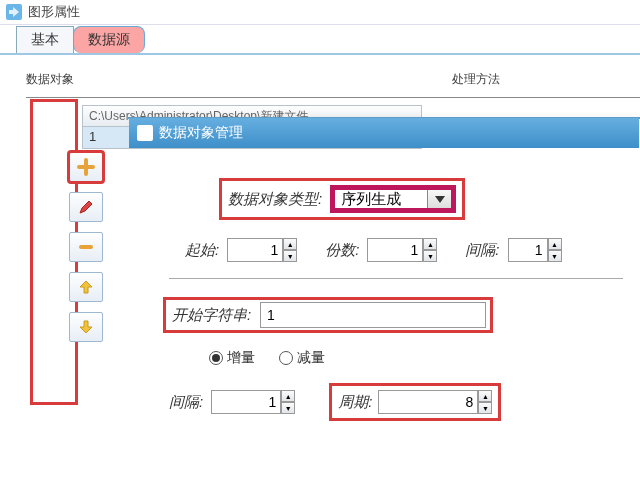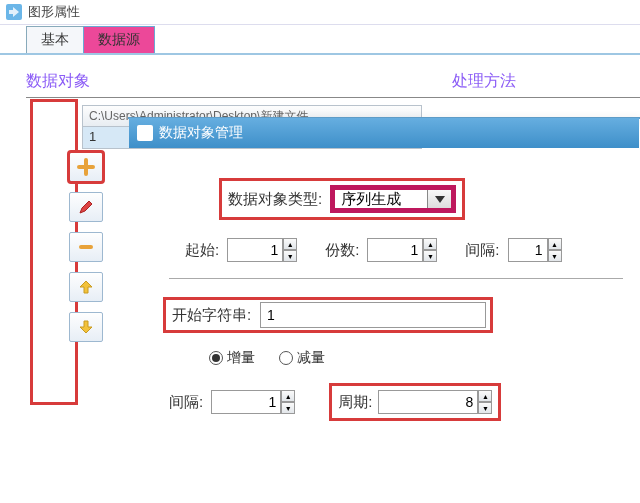--- a/index.html
+++ b/index.html
@@ -3,48 +3,48 @@
 <meta charset="utf-8">
 <style>
   * { box-sizing: border-box; font-family: "Microsoft YaHei", sans-serif; }
   body { margin: 0; width: 640px; height: 503px; background: #fff; overflow: hidden; font-size: 14px; color: #333; }
   
   .titlebar { height: 14px; background: #fff; border-bottom: 1px solid #dde; display: flex; align-items: center; padding: 12px 6px; }
   .app-icon { width: 16px; height: 16px; background: #6bb6e8; border-radius: 2px; margin-right: 6px; position: relative; }
   .app-icon::after { content: ""; position: absolute; inset: 3px; background: #fff; clip-path: polygon(0 30%, 40% 30%, 40% 0, 100% 50%, 40% 100%, 40% 70%, 0 70%); opacity: .8; }
   .title-text { color: #444; font-size: 13px; }
   
-  .tabstrip { height: 28px; display: flex; align-items: flex-end; padding-left: 26px; background: #fff; }
+  .tabstrip { height: 28px; display: flex; align-items: flex-end; padding-left: 16px; background: #fff; }
   .tab { padding: 4px 14px; border: 1px solid #8ab; border-bottom: none; font-size: 14px; color: #333; background: #f5f7fa; margin-right: -1px; cursor: pointer; }
-  .tab.active { background: #ec4899; border-color: #6aa9d4; }
+  .tab.active { background: #fca5a5; border-color: #6aa9d4; border-radius: 8px; }
   .tab-underline { height: 2px; background: #9ec7e3; }
   
   .main { position: relative; padding: 16px 0 0 26px; }
-  .grouplabel { font-size: 16px; color: #8b5cf6; margin-bottom: 4px; }
+  .grouplabel { font-size: 12px; color: #404040; margin-bottom: 4px; }
   .group-data { position: absolute; left: 26px; top: 16px; }
   .group-method { position: absolute; left: 452px; top: 16px; }
   .group-line { position: absolute; top: 42px; left: 26px; right: 0; height: 1px; background: #888; }
   
   .sidebar { position: absolute; left: 36px; top: 50px; width: 40px; display: flex; flex-direction: column; gap: 10px; }
   .sidebtn { width: 34px; height: 30px; border: 1px solid #9db8d0; background: linear-gradient(#fefefe,#e7eef6); border-radius: 2px; display: flex; align-items: center; justify-content: center; cursor: pointer; }
   .sidebtn.hl { outline: 3px solid #d73b3b; outline-offset: -1px; }
   .sidebar-wrap { position: absolute; left: 30px; top: 44px; width: 48px; height: 306px; border: 3px solid #d73b3b; padding-top: 4px; }
   
   .listarea { position: absolute; left: 82px; top: 50px; width: 340px; }
   .list-header { height: 22px; background: linear-gradient(#fdfdfd,#e8edf2); border: 1px solid #b8c2cc; font-size: 12px; color: #666; padding: 2px 6px; white-space: nowrap; overflow: hidden; }
   .list-row { height: 22px; border: 1px solid #b8c2cc; border-top: none; background: #d6e8f6; font-size: 13px; padding: 2px 6px; }
   
   
   .dialog { position: absolute; left: 128px; top: 62px; right: 0; bottom: 0; background: #f5f7fa; border: 1px solid #5e9cc7; box-shadow: 2px 2px 8px rgba(0,0,0,.2); }
   .dlg-title { height: 30px; background: linear-gradient(#66aee0,#3e8fc9); color: #fff; display: flex; align-items: center; padding: 12px 8px; font-size: 14px; }
   .dlg-title .app-icon { background: #fff; }
   .dlg-body { padding: 30px 16px 10px 40px; position: relative; }
   
   .row { display: flex; align-items: center; margin-bottom: 16px; gap: 8px; }
-  .lbl { font-size: 15px; color: #333; }
+  .lbl { font-size: 15px; color: #333; font-style: italic; }
   
   .hl-red { border: 3px solid #d73b3b; padding: 4px 6px; display: inline-flex; align-items: center; }
   
   .combo { display: inline-flex; border: 5px solid #be185d; background: #fff; height: 28px; }
   .combo input { border: none; width: 92px; padding: 0 6px; font-size: 15px; outline: none; }
   .combo .drop { width: 24px; border-left: 1px solid #888; background: linear-gradient(#f8f8f8,#ddd); display: flex; align-items: center; justify-content: center; cursor: pointer; }
   .tri-down { width: 0; height: 0; border-left: 5px solid transparent; border-right: 5px solid transparent; border-top: 7px solid #333; }
   
   .spin { display: inline-flex; align-items: stretch; height: 24px; }
   .spin input { width: 56px; border: 1px solid #999; text-align: right; padding: 0 4px; font-size: 14px; outline: none; }

